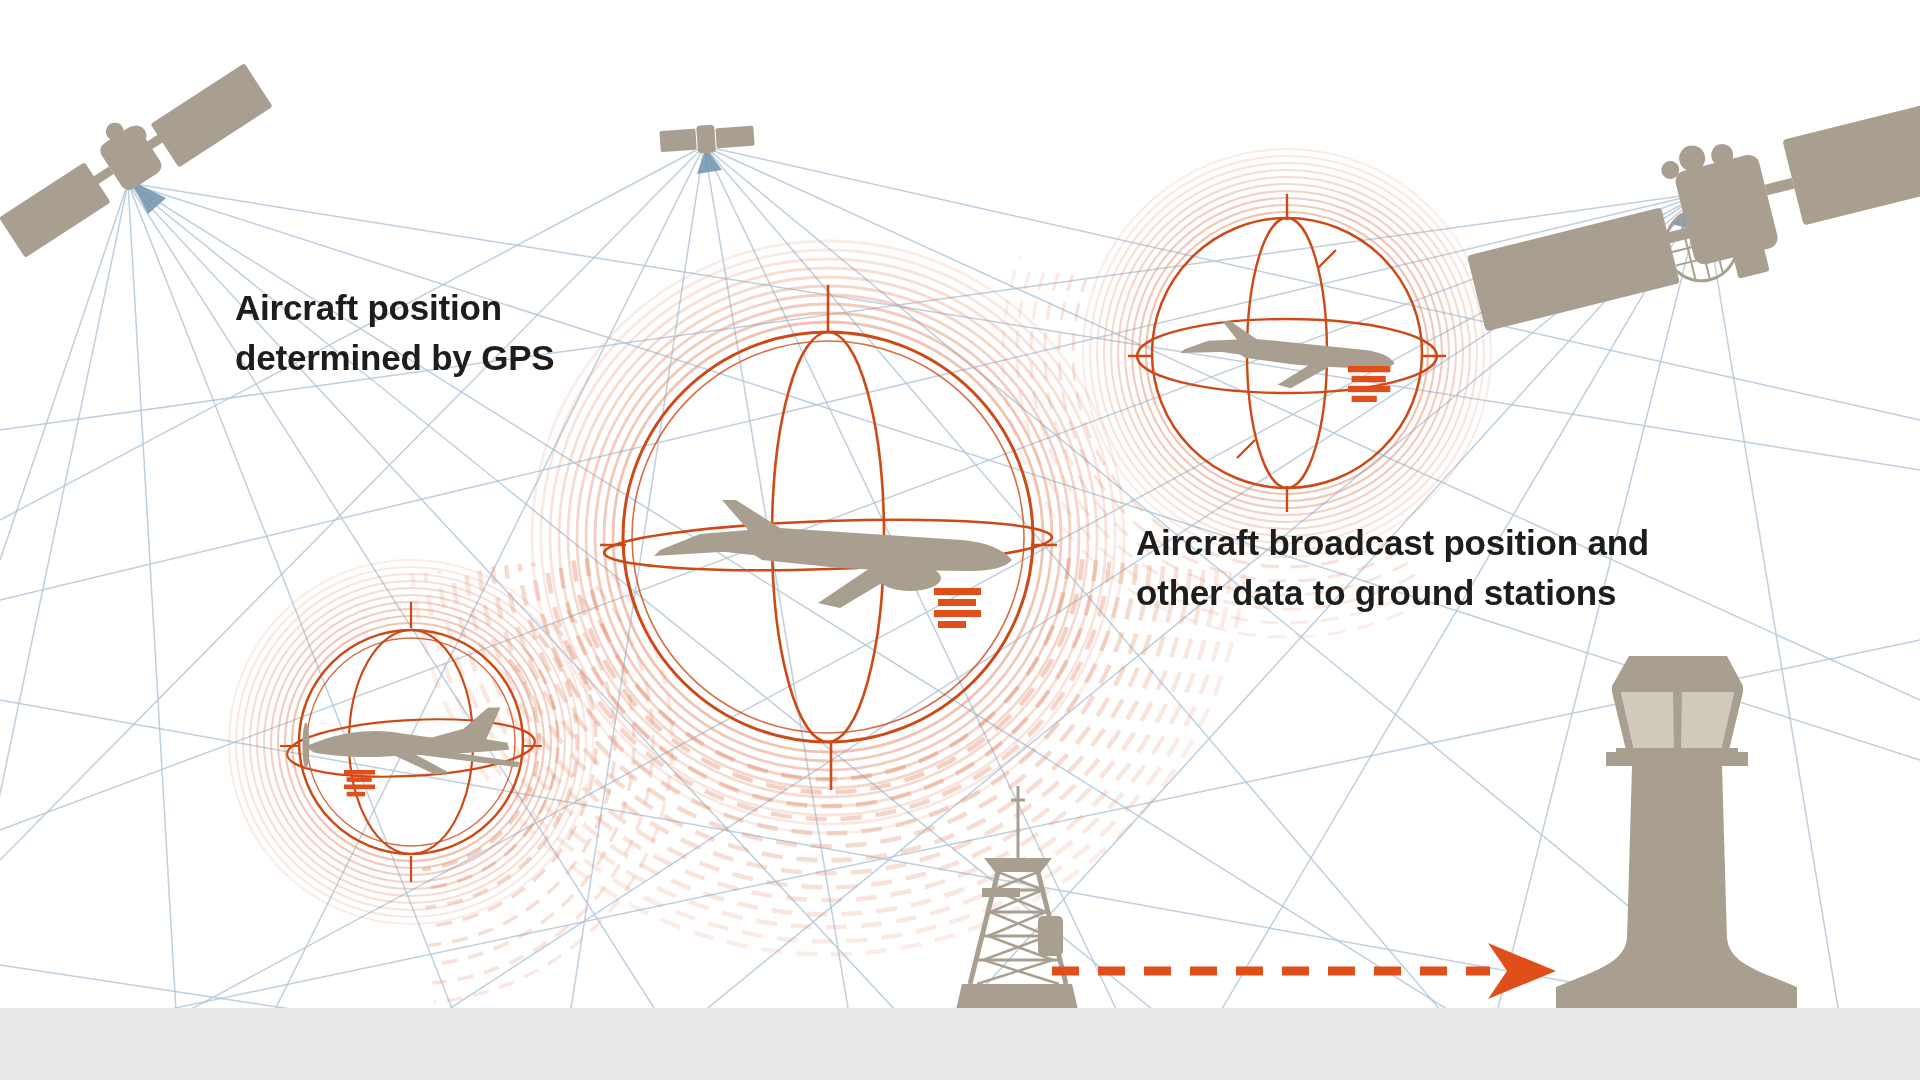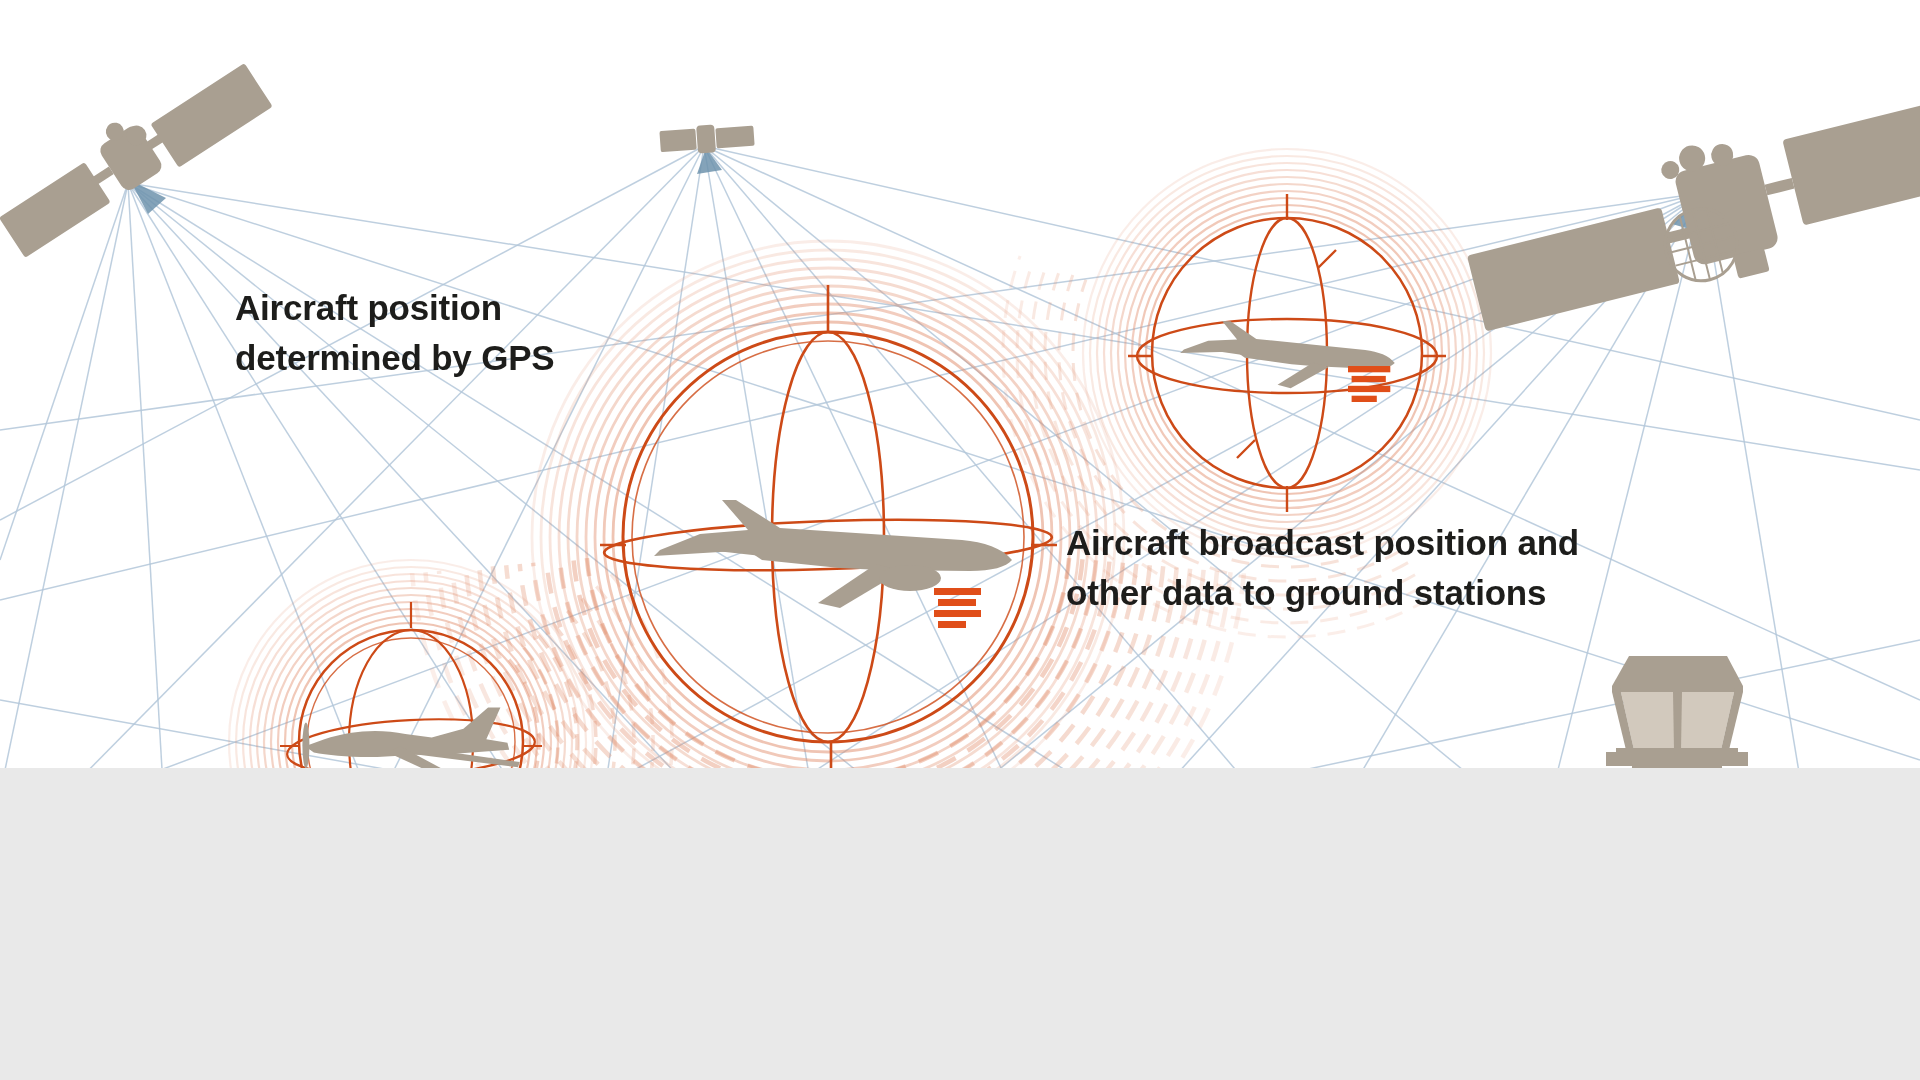--- a/index.html
+++ b/index.html
@@ -8,31 +8,31 @@
     --ripple-orange:#e08a67;
     --signal-blue:#b3c7d9;
     --signal-blue-dark:#6e93ad;
     --structure-tan:#a99f91;
     --structure-tan-light:#d2c9bd;
     --text:#1d1d1b;
     --background:#ffffff;
   }
   html,body{margin:0;padding:0;background:#e9e9e9;}
   .canvas{
-    position:relative;width:1920px;height:768px;margin:0 auto;
+    position:relative;width:1920px;height:1008px;margin:0 auto;
     background:var(--background);overflow:hidden;
     font-family:"Liberation Sans","DejaVu Sans",sans-serif;
   }
   svg.scene{position:absolute;left:0;top:0;width:1920px;height:1080px;}
   .label{
     position:absolute;color:var(--text);font-weight:bold;
     font-size:35px;line-height:50px;white-space:pre-line;letter-spacing:-.2px;
   }
   .label-gps{left:235px;top:283px;}
-  .label-broadcast{left:1066px;top:518px;}
+  .label-broadcast{left:1136px;top:518px;}
   .label-ground{left:380px;top:922px;}
   
   .blue-line{stroke:var(--signal-blue);stroke-width:1.5;fill:none;opacity:.85;}
   .beam{fill:var(--signal-blue-dark);opacity:.85;}
   .sphere{stroke:var(--accent-orange);fill:none;}
   .ripple{stroke:var(--ripple-orange);fill:none;}
   .fan{stroke:var(--ripple-orange);fill:none;}
   .tan{fill:var(--structure-tan);}
   .tan-s{stroke:var(--structure-tan);fill:none;}
   .tanlight{fill:var(--structure-tan-light);}

